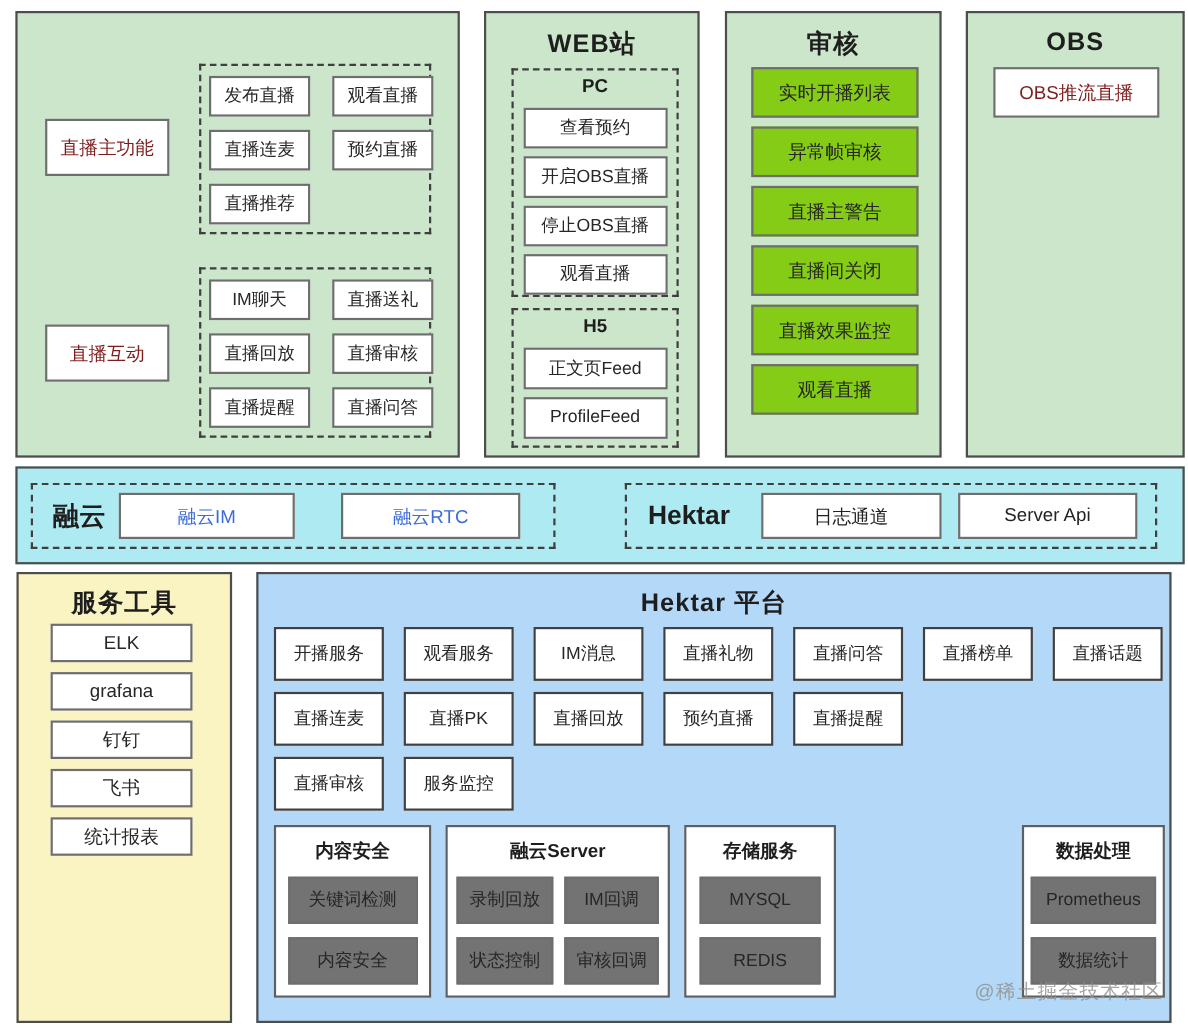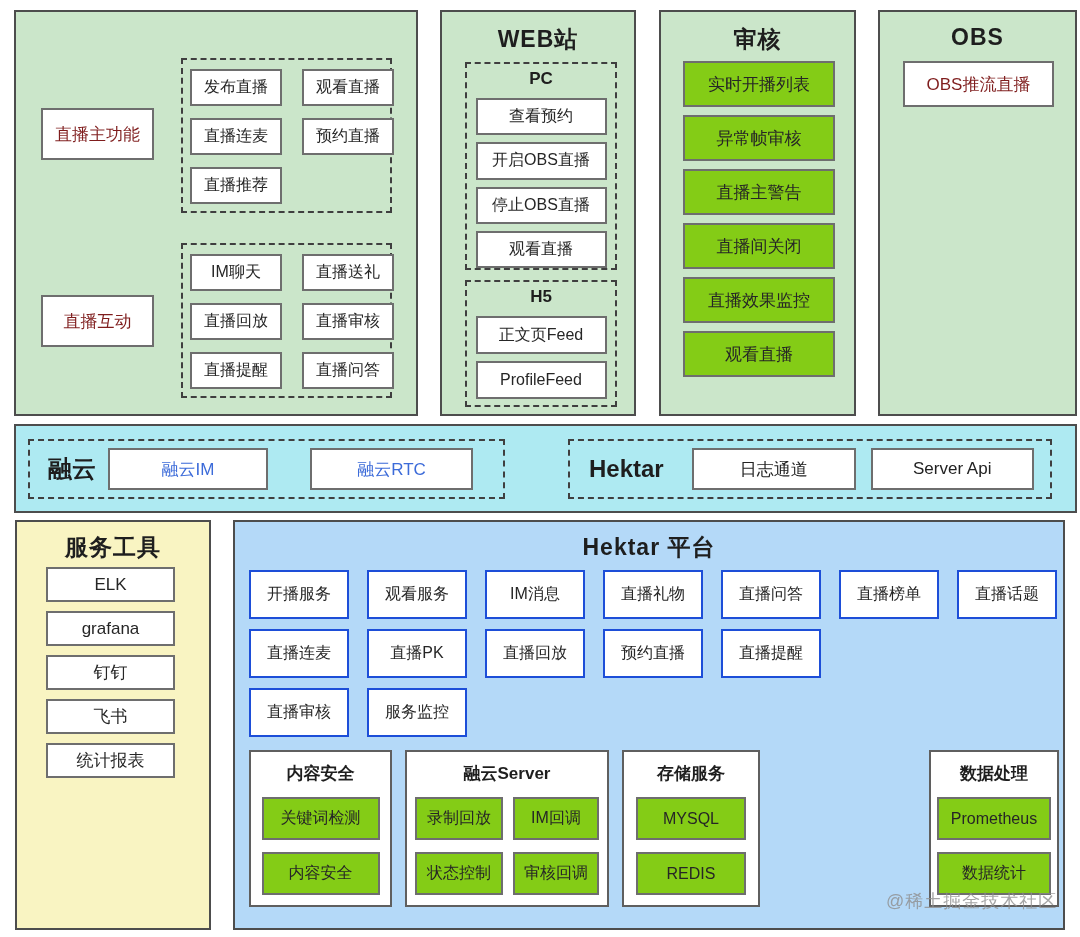--- a/index.html
+++ b/index.html
@@ -48,33 +48,33 @@
     display:flex;align-items:center;justify-content:center;font-size:17px;
   }
   
   .tbox{
     width:129px;height:35px;background:#fff;border:2px solid #6e6e6e;box-sizing:border-box;
     display:flex;align-items:center;justify-content:center;font-size:17px;color:#262626;
   }
   
   .srow{position:absolute;display:flex;gap:18px;}
   .pbtn{
-    width:100px;height:49px;background:#fff;border:2px solid #1d4ed8;box-sizing:border-box;
+    width:100px;height:49px;background:#fff;border:2px solid #404040;box-sizing:border-box;
     display:flex;align-items:center;justify-content:center;font-size:16px;color:#262626;
   }
   
   .group{
     position:absolute;background:#fff;border:2px solid #5f5f5f;box-sizing:border-box;height:157px;
   }
   .group-title{
     position:absolute;left:0;right:0;top:10px;text-align:center;font-size:17px;font-weight:700;color:#1e1e1e;
   }
   .gstack{position:absolute;left:0;right:0;top:45px;display:flex;flex-direction:column;align-items:center;gap:12px;}
   .ibox{
-    height:43px;background:#84cc16;border:2px solid #6e6e6e;box-sizing:border-box;
+    height:43px;background:#737373;border:2px solid #6e6e6e;box-sizing:border-box;
     display:flex;align-items:center;justify-content:center;font-size:16px;color:#262626;
   }
   .ggrid{
     position:absolute;left:0;right:0;top:45px;display:grid;grid-template-columns:88px 86px;
     gap:12px 10px;justify-content:center;
   }
   .watermark{
     position:absolute;left:886px;top:889px;font-size:18px;color:#8f8f8f;opacity:.8;
     letter-spacing:1px;z-index:9;white-space:nowrap;
   }

